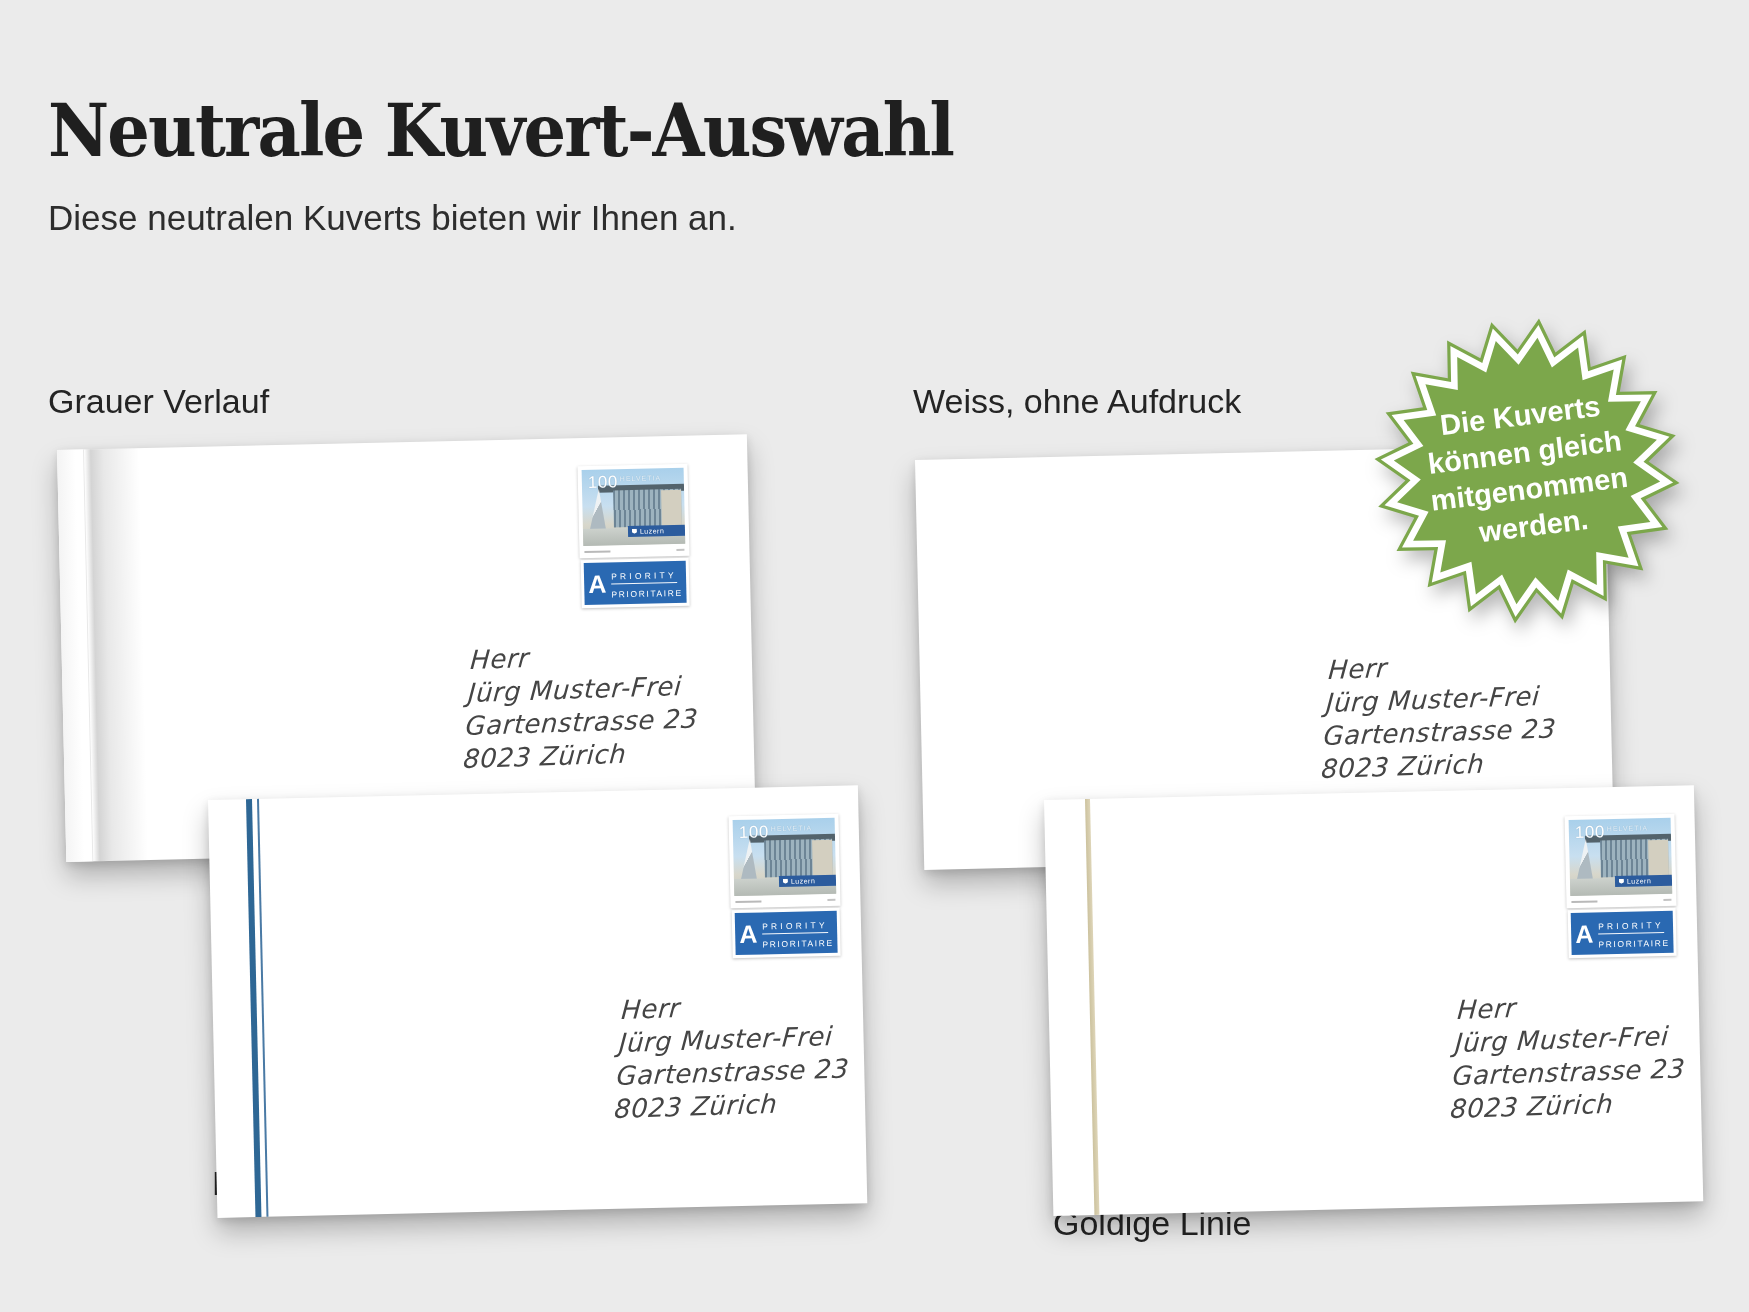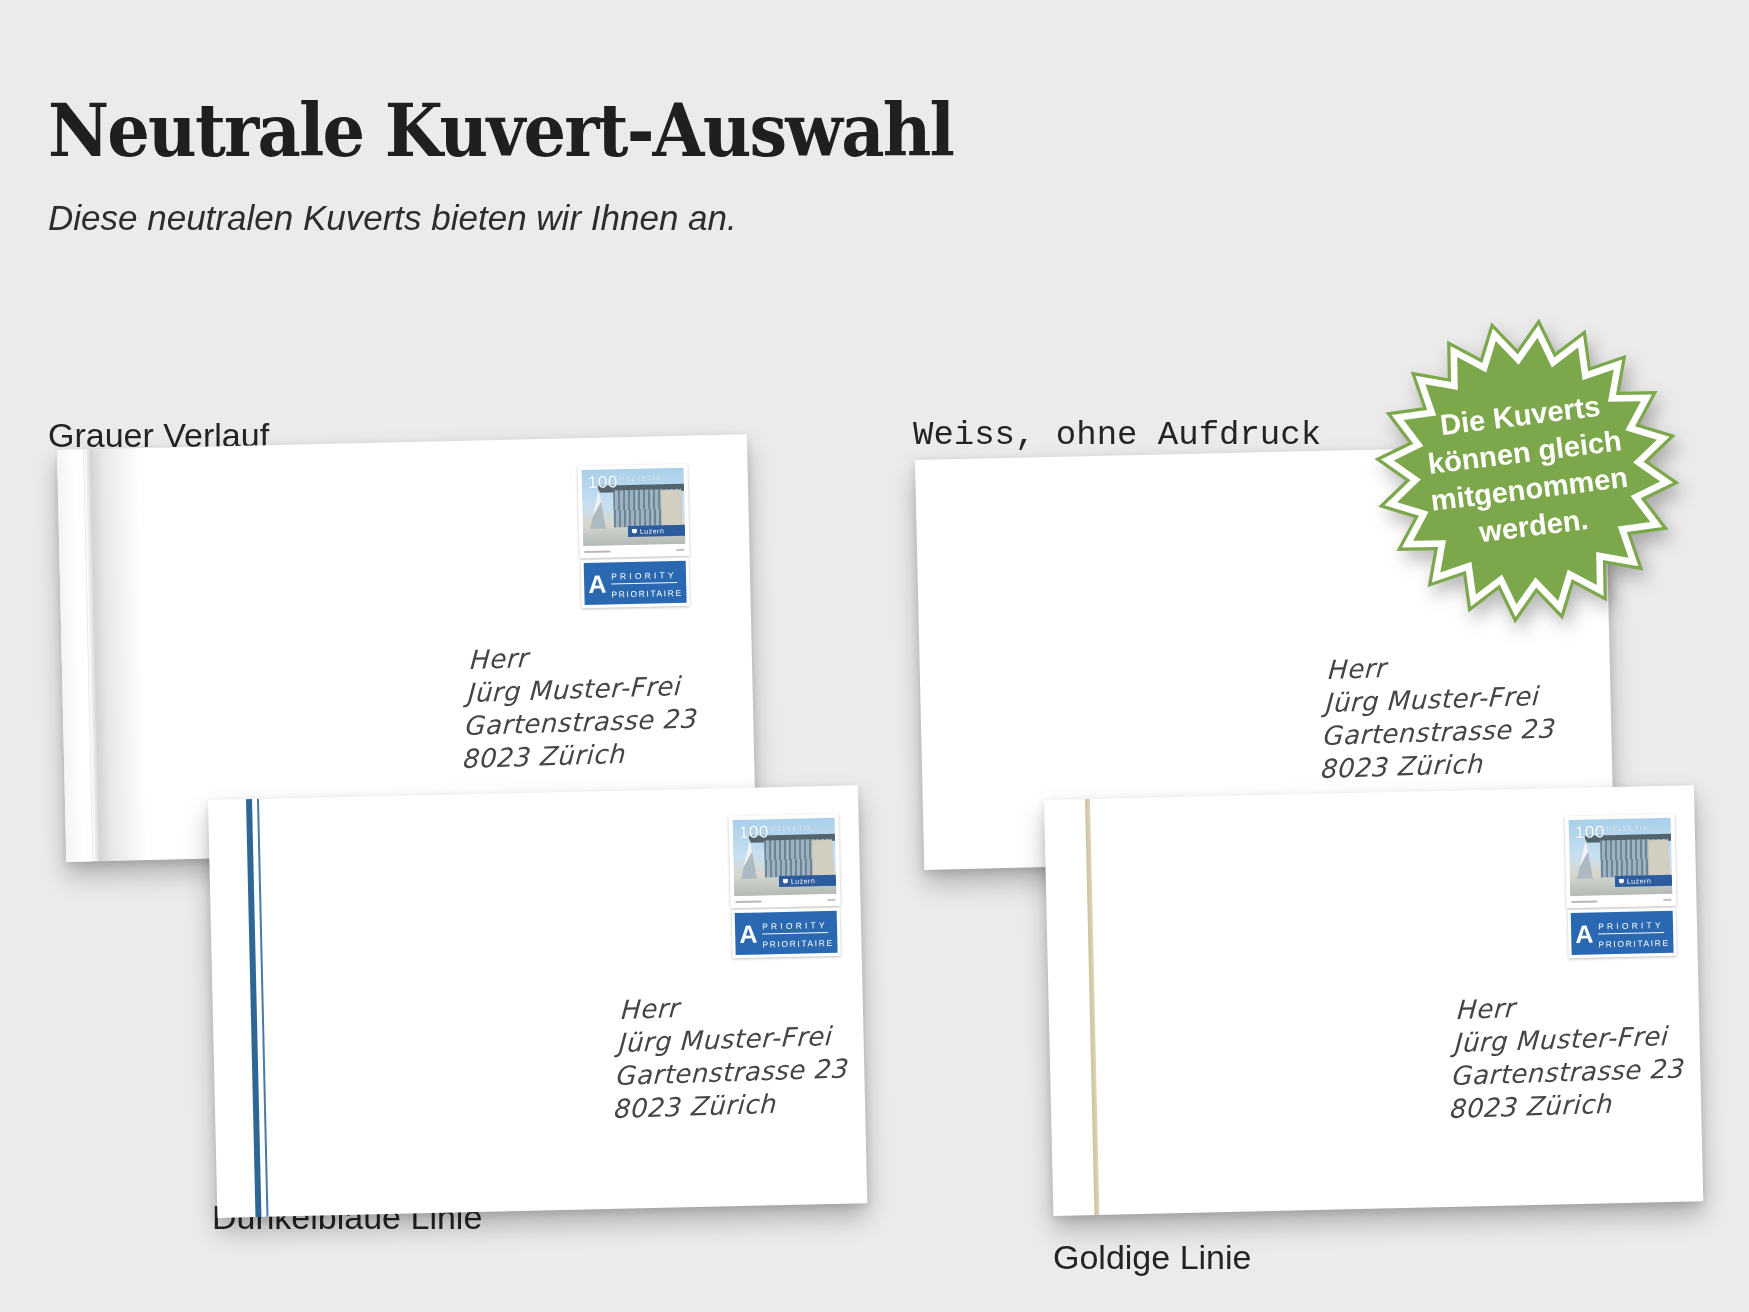--- a/index.html
+++ b/index.html
@@ -12,27 +12,27 @@
   
   .page-title{
     position:absolute;left:48px;top:40px;
     font-family:"DejaVu Serif","Liberation Serif",serif;
     font-weight:700;font-size:72px;color:#1f1f1f;
     letter-spacing:-2px;white-space:nowrap;
     transform:scaleX(0.93);transform-origin:left top;
   }
   .intro{
     position:absolute;left:48px;top:192px;
-    font-size:35px;line-height:51px;color:#2d2d2d;white-space:nowrap;font-style:italic;
+    font-size:35px;line-height:51px;color:#2d2d2d;white-space:nowrap;
   }
   .env-label{
-    position:absolute;font-size:34px;color:#242424;white-space:nowrap;margin-top:34px;
+    position:absolute;font-size:34px;color:#242424;white-space:nowrap;
   }
   .lbl-grauer{left:48px;top:382px;}
-  .lbl-weiss{left:913px;top:382px;font-family:Liberation Mono, monospace;}
+  .lbl-weiss{left:913px;top:382px;}
   .lbl-dunkelblau{left:212px;top:1164px;}
   .lbl-gold{left:1053px;top:1204px;}
 
   
   .env{
     position:absolute;background:#fff;
     transform:rotate(-1.3deg);transform-origin:top left;
     box-shadow:0 14px 26px rgba(0,0,0,.25),0 3px 8px rgba(0,0,0,.12);
   }
   .env1{left:57px;top:450px;width:690px;height:412px;z-index:1;}

